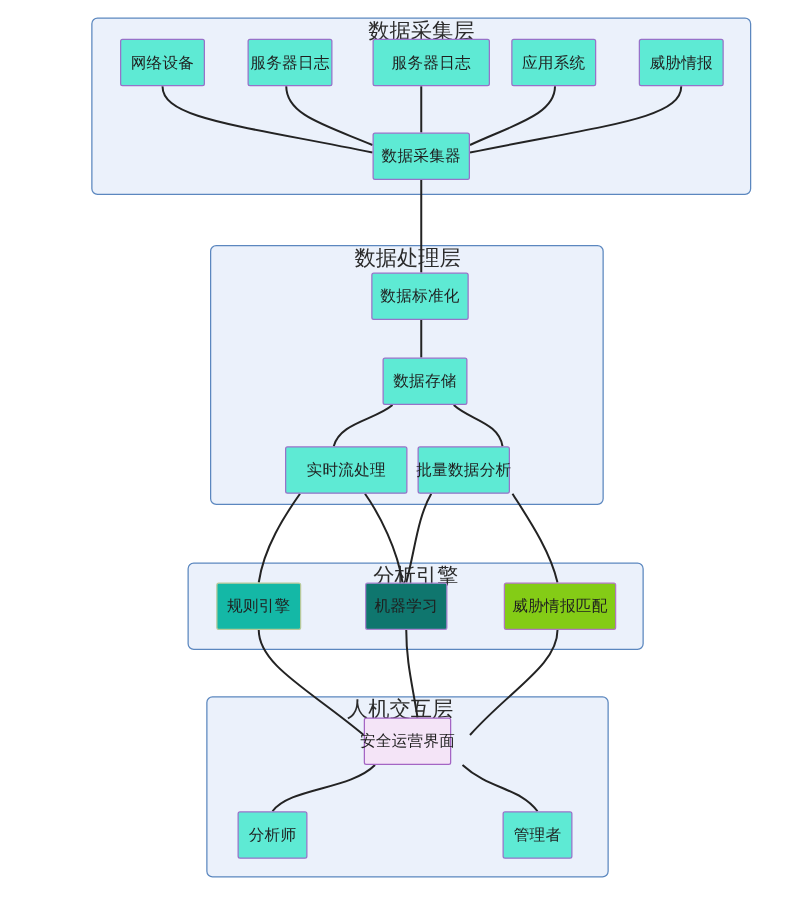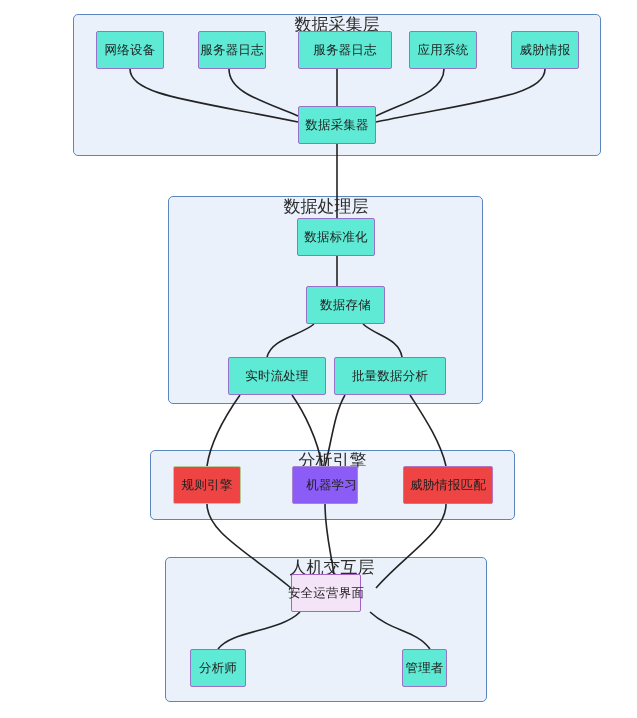--- a/index.html
+++ b/index.html
@@ -46,38 +46,38 @@
     align-items: center;
     justify-content: center;
     border: 1px solid #9772c9;
     background: #5eead4;
     border-radius: 2px;
     font-size: 12.5px;
     color: #1f1f1f;
     white-space: nowrap;
     letter-spacing: 0.2px;
   }
-  .node.fill-green  { background: #ef4444; border-color: #b7c99a; }
-  .node.fill-orange { background: #8b5cf6; border-color: #a884cf; justify-content: flex-end; }
-  .node.fill-pink   { background: #ef4444; border-color: #b177c0; }
+  .node.fill-green  { background: #14b8a6; border-color: #b7c99a; }
+  .node.fill-orange { background: #0f766e; border-color: #a884cf; }
+  .node.fill-pink   { background: #84cc16; border-color: #b177c0; }
   .node.fill-violet { background: #f4e4f7; border-color: #a465c4; }
 </style>
 </head>
 <body>
 
 <div id="diagram">
   <div id="clusters-layer">
       <div class="cluster" style="left: 73px; top: 14px; width: 528px; height: 142px;"></div>
       <div class="cluster-title" style="left: 337px; top: 18px;">数据采集层</div>
       <div class="cluster" style="left: 168px; top: 196px; width: 315px; height: 208px;"></div>
       <div class="cluster-title" style="left: 326px; top: 200px;">数据处理层</div>
       <div class="cluster" style="left: 150px; top: 450px; width: 365px; height: 70px;"></div>
       <div class="cluster-title" style="left: 332.5px; top: 454px;">分析引擎</div>
       <div class="cluster" style="left: 165px; top: 557px; width: 322px; height: 145px;"></div>
-      <div class="cluster-title" style="left: 332px; top: 561px;">人机交互层</div>
+      <div class="cluster-title" style="left: 320px; top: 561px;">人机交互层</div>
     </div>
   <svg class="edges" id="edges-layer" viewBox="0 0 637 718" preserveAspectRatio="none">
       <path d="M 130,69 C 130,95 190,100 298,122" fill="none" stroke="#232323" stroke-width="1.6"></path>
       <path d="M 229,69 C 229,92 260,100 298,116" fill="none" stroke="#232323" stroke-width="1.6"></path>
       <path d="M 337,69 L 337,106" fill="none" stroke="#232323" stroke-width="1.6"></path>
       <path d="M 444,69 C 444,92 410,100 376,116" fill="none" stroke="#232323" stroke-width="1.6"></path>
       <path d="M 545,69 C 545,95 485,100 376,122" fill="none" stroke="#232323" stroke-width="1.6"></path>
       <path d="M 337,144 L 337,218" fill="none" stroke="#232323" stroke-width="1.6"></path>
       <path d="M 337,256 L 337,286" fill="none" stroke="#232323" stroke-width="1.6"></path>
       <path d="M 314,324 C 300,336 272,338 267,357" fill="none" stroke="#232323" stroke-width="1.6"></path>
@@ -107,41 +107,41 @@
       </div>
       <div class="node" style="left: 511px; top: 31px; width: 68px; height: 38px;">
         <span>威胁情报</span>
       </div>
       <div class="node" style="left: 298px; top: 106px; width: 78px; height: 38px;">
         <span>数据采集器</span>
       </div>
       <div class="node" style="left: 297px; top: 218px; width: 78px; height: 38px;">
         <span>数据标准化</span>
       </div>
-      <div class="node" style="left: 306px; top: 286px; width: 79px; height: 38px;">
+      <div class="node" style="left: 306px; top: 286px; width: 68px; height: 38px;">
         <span>数据存储</span>
       </div>
       <div class="node" style="left: 228px; top: 357px; width: 98px; height: 38px;">
         <span>实时流处理</span>
       </div>
-      <div class="node" style="left: 334px; top: 357px; width: 112px; height: 38px;">
+      <div class="node" style="left: 334px; top: 357px; width: 74px; height: 38px;">
         <span>批量数据分析</span>
       </div>
       <div class="node fill-green" style="left: 173px; top: 466px; width: 68px; height: 38px;">
         <span>规则引擎</span>
       </div>
       <div class="node fill-orange" style="left: 292px; top: 466px; width: 66px; height: 38px;">
         <span>机器学习</span>
       </div>
       <div class="node fill-pink" style="left: 403px; top: 466px; width: 90px; height: 38px;">
         <span>威胁情报匹配</span>
       </div>
       <div class="node fill-violet" style="left: 291px; top: 574px; width: 70px; height: 38px;">
         <span>安全运营界面</span>
       </div>
       <div class="node" style="left: 190px; top: 649px; width: 56px; height: 38px; justify-content: center;">
         <span>分析师</span>
       </div>
-      <div class="node" style="left: 402px; top: 649px; width: 45px; height: 38px;">
+      <div class="node" style="left: 402px; top: 649px; width: 56px; height: 38px;">
         <span>管理者</span>
       </div>
     </div>
 </div>
 
 </body></html>

